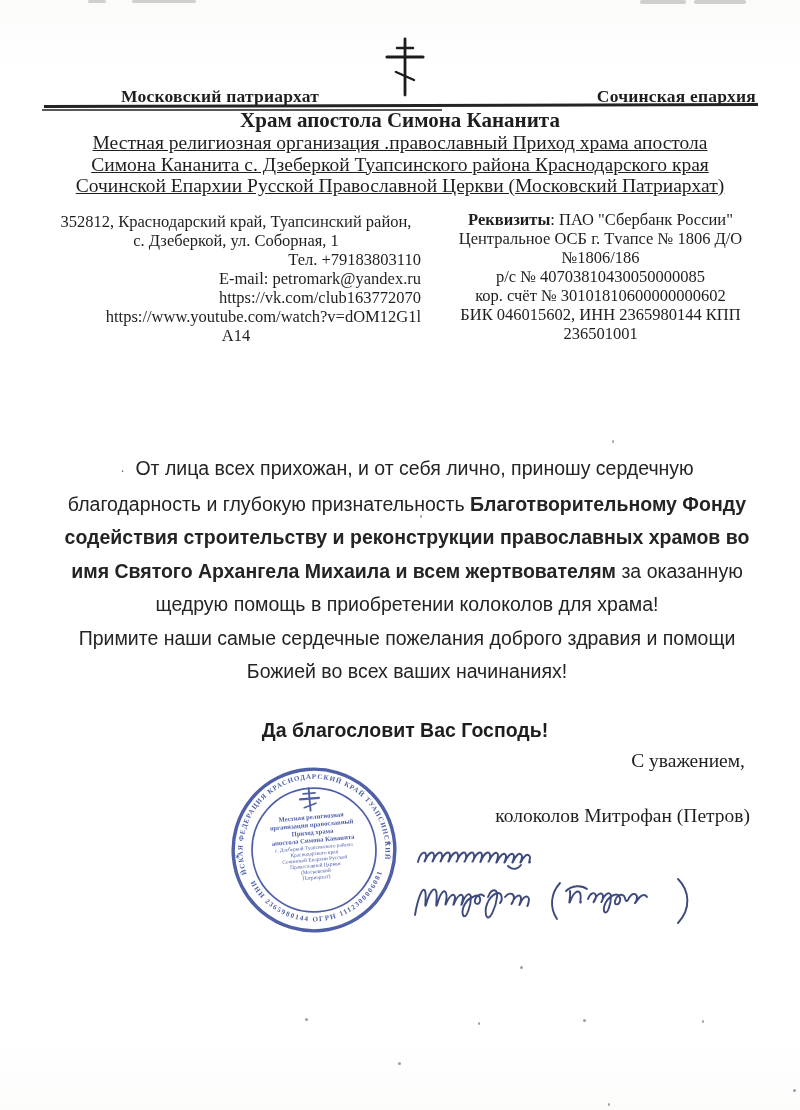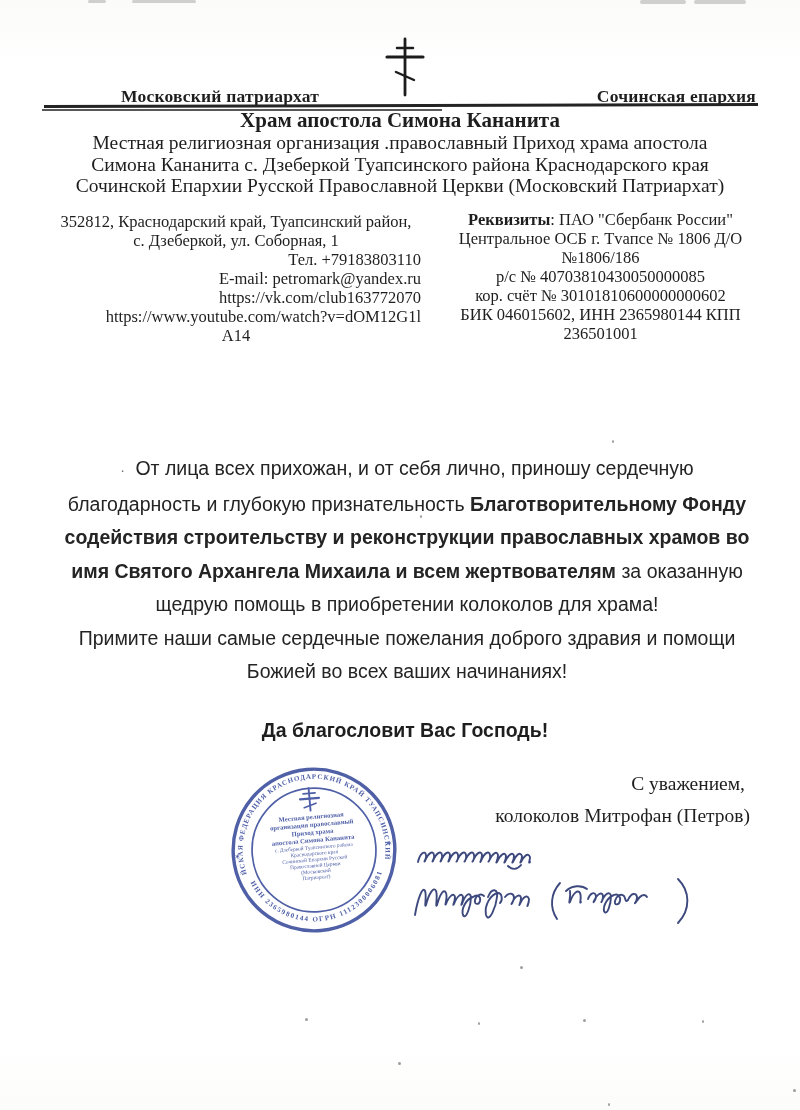--- a/index.html
+++ b/index.html
@@ -19,36 +19,36 @@
   .cross-top{left:381px;top:36px;}
 
   
   .hdr-label{top:86px;font-weight:bold;font-size:17.5px;letter-spacing:.2px;}
   .hdr-left{left:85px;margin-left:36px;}
   .hdr-right{right:44px;}
   .rule1{left:44px;top:104px;width:714px;height:2.5px;background:#242424;transform:rotate(-.15deg);}
   .rule2{left:42px;top:109px;width:400px;height:1.5px;background:#3a3a3a;opacity:.85;}
 
   .title{left:0;top:108px;width:800px;text-align:center;font-weight:bold;font-size:21px;}
-  .org{left:40px;top:132px;width:720px;text-align:center;font-size:19.5px;line-height:21.5px;}
+  .org{left:40px;top:132px;width:720px;text-align:center;font-size:19.5px;line-height:21.5px;text-decoration:underline;}
 
   
   .col-left{left:51px;top:212px;width:370px;font-size:16.5px;line-height:19px;}
   .col-right{left:443px;top:210px;width:315px;font-size:16.5px;line-height:19px;text-align:center;}
   .col-left .c{text-align:center;}
   .col-left .l{text-align:right;padding-left:40px;}
 
   
   .body-block{left:62px;top:452px;width:690px;font-size:19.5px;line-height:33.5px;text-align:center;color:#242424;}
   .b-line .bd{font-weight:bold;}
   .b-line .mark{opacity:.65;font-size:14px;margin-right:5px;}
   .blessing{left:0;top:719px;width:810px;text-align:center;font-weight:bold;font-size:19.5px;}
 
   
-  .salutation{top:773px;right:55px;font-size:19.5px;}
+  .salutation{top:750px;right:55px;font-size:19.5px;}
   .closing-name{top:805px;right:50px;font-size:19.5px;}
 
   
   .stamp{left:228px;top:764px;width:172px;height:172px;transform:rotate(-5deg);opacity:.9;mix-blend-mode:multiply;}
   .stamp text{fill:#3c4e9e;font-family:"Liberation Serif","DejaVu Serif",serif;}
   .stamp .ring{font-size:8.1px;font-weight:bold;letter-spacing:1.1px;text-anchor:middle;}
   .stamp .ringb{font-size:8.3px;font-weight:bold;letter-spacing:1.6px;text-anchor:middle;}
   .stamp .star{font-size:9px;}
   .stamp .in-big{font-size:7.7px;font-weight:bold;text-anchor:middle;}
   .stamp .in-small{font-size:6.2px;text-anchor:middle;}

